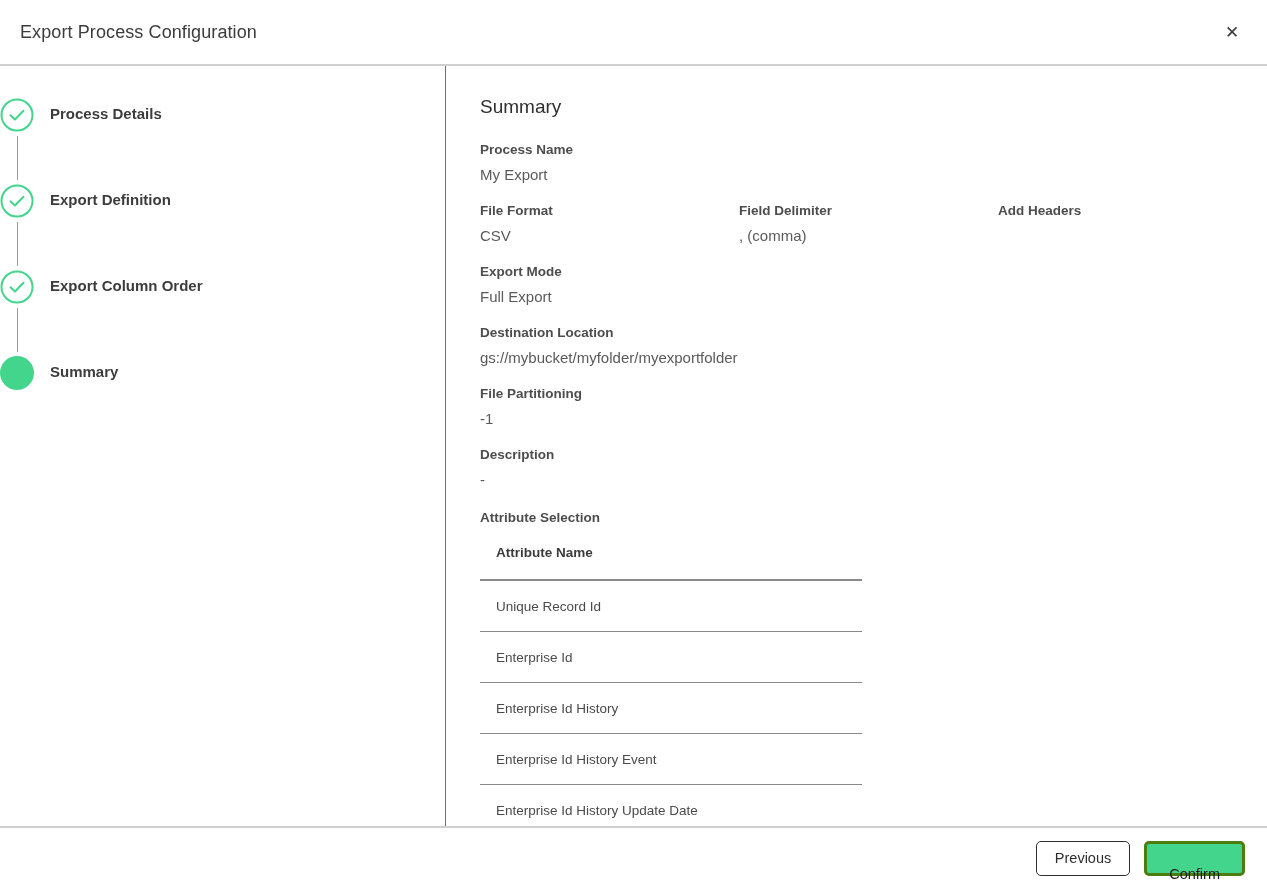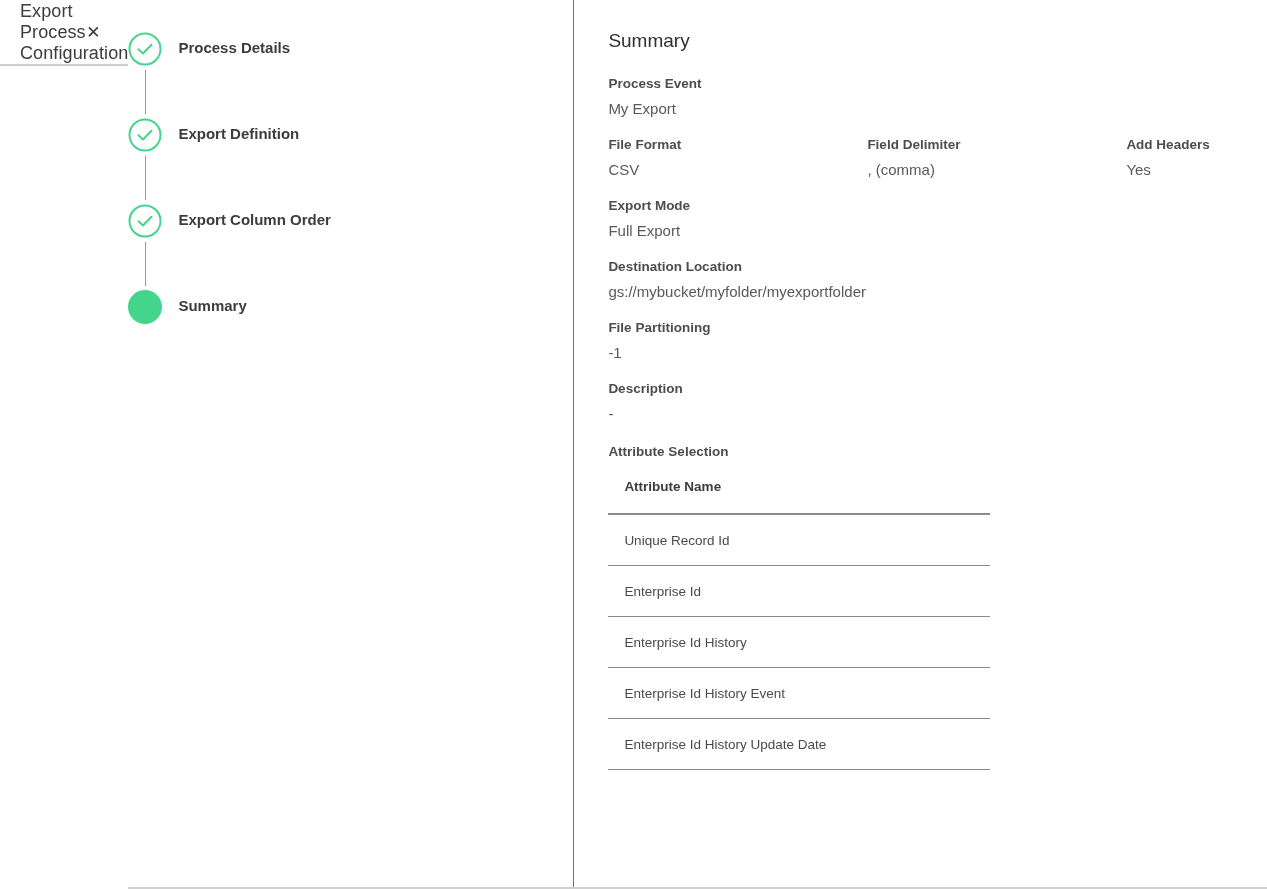--- a/index.html
+++ b/index.html
@@ -11,21 +11,21 @@
     font-family: "Liberation Sans", sans-serif;
     -webkit-font-smoothing: antialiased;
   }
 
   .dialog {
     position: relative;
     width: 1267px;
     height: 889px;
     background: #ffffff;
     display: flex;
-    flex-direction: row;
+    flex-direction: column;
     overflow: hidden;
   }
 
   
   .dialog-header {
     position: relative;
     height: 66px;
     flex: 0 0 66px;
     background: #ffffff;
     border-bottom: 2px solid #cfcfcf;
@@ -296,37 +296,36 @@
 
       </ul>
     </div>
 
     <div class="summary-pane">
 
       <div class="summary-heading">Summary</div>
 
       <div class="field-row">
         <div class="field">
-          <div class="field-label">Process Event</div>
+          <div class="field-label">Process Name</div>
           <div class="field-value">My Export</div>
         </div>
       </div>
 
       <div class="field-row">
         <div class="field col">
           <div class="field-label">File Format</div>
           <div class="field-value">CSV</div>
         </div>
         <div class="field col">
           <div class="field-label">Field Delimiter</div>
           <div class="field-value">, (comma)</div>
         </div>
         <div class="field col">
           <div class="field-label">Add Headers</div>
-          <div class="field-value">Yes</div>
         </div>
       </div>
 
       <div class="field-row">
         <div class="field">
           <div class="field-label">Export Mode</div>
           <div class="field-value">Full Export</div>
         </div>
       </div>
 

